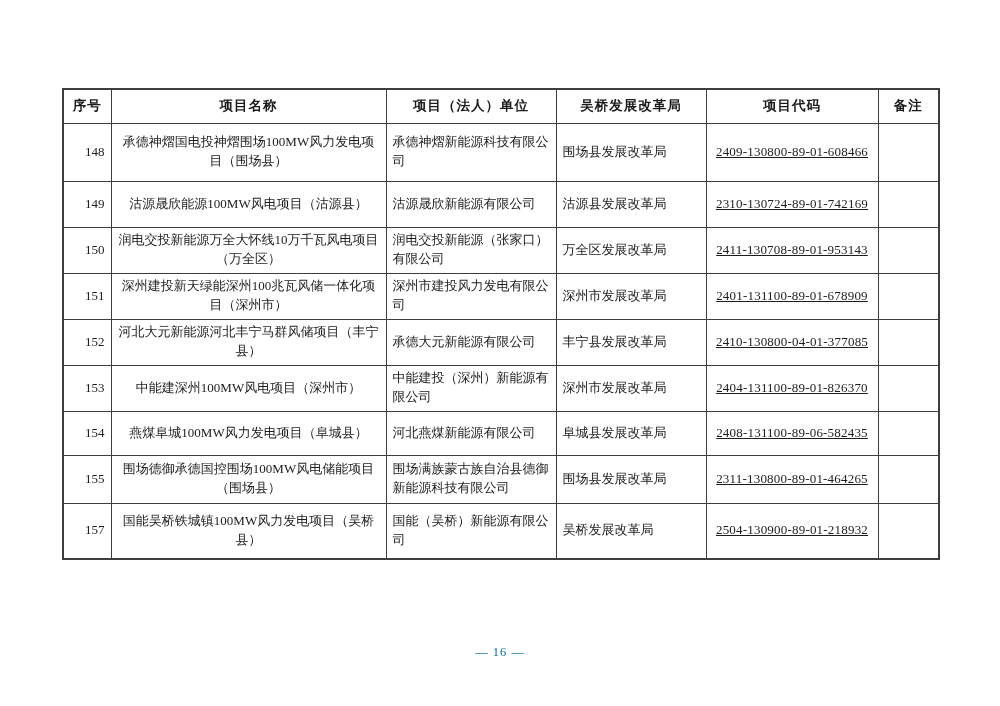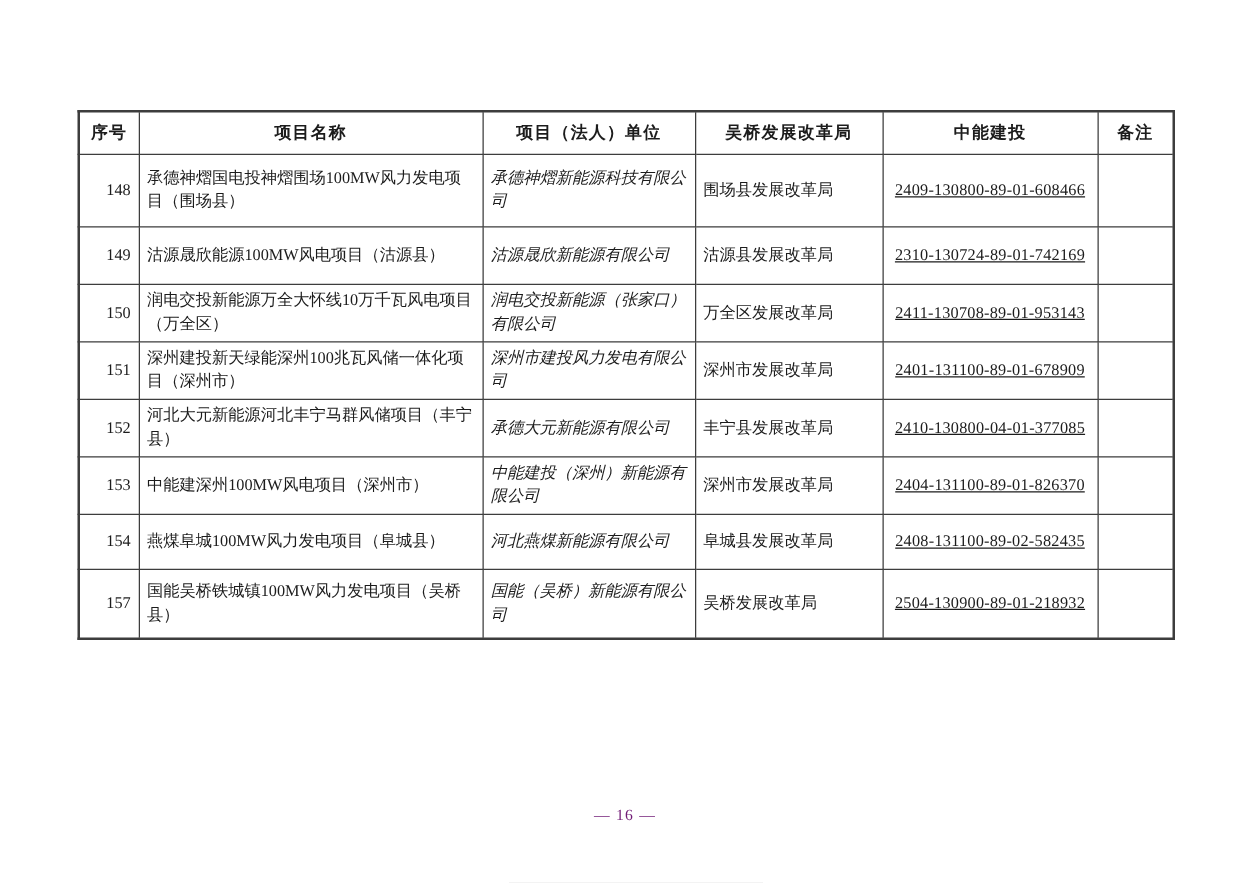--- a/index.html
+++ b/index.html
@@ -32,33 +32,33 @@
     word-break: break-all;
   }
   table.projects thead th {
     font-weight: bold;
     text-align: center;
     font-size: 13.5px;
     height: 34px;
     letter-spacing: 1px;
   }
   td.col-no   { text-align: right; font-size: 13.5px; }
-  td.col-name { text-align: left; }
-  td.col-entity { text-align: left; font-style: italic; }
+  td.col-name { text-align: center; }
+  td.col-entity { text-align: left; }
   td.col-dept { text-align: left; padding-left: 9px; }
   td.col-code { text-align: center; font-size: 14px; letter-spacing: 0.2px; text-decoration: underline; }
   td.col-note { text-align: center; }
   .footer {
     position: absolute;
     left: 0;
     top: 645px;
     width: 1000px;
     text-align: center;
     font-size: 12.5px;
-    color: #701a75;
+    color: #0369a1;
     letter-spacing: 1px;
   }
 </style>
 </head>
 <body>
 
 <div class="page">
 
   <table class="projects">
     <colgroup>
@@ -68,21 +68,21 @@
       <col style="width:150px">
       <col style="width:172px">
       <col style="width:61px">
     </colgroup>
     <thead>
       <tr>
         <th>序号</th>
         <th>项目名称</th>
         <th>项目（法人）单位</th>
         <th>吴桥发展改革局</th>
-        <th>中能建投</th>
+        <th>项目代码</th>
         <th>备注</th>
       </tr>
     </thead>
     <tbody>
         <tr style="height: 58px;">
           <td class="col-no">148</td>
           <td class="col-name">承德神熠国电投神熠围场100MW风力发电项目（围场县）</td>
           <td class="col-entity">承德神熠新能源科技有限公司</td>
           <td class="col-dept">围场县发展改革局</td>
           <td class="col-code">2409-130800-89-01-608466</td>
@@ -126,21 +126,29 @@
           <td class="col-entity">中能建投（深州）新能源有限公司</td>
           <td class="col-dept">深州市发展改革局</td>
           <td class="col-code">2404-131100-89-01-826370</td>
           <td class="col-note"></td>
         </tr>
         <tr style="height: 44px;">
           <td class="col-no">154</td>
           <td class="col-name">燕煤阜城100MW风力发电项目（阜城县）</td>
           <td class="col-entity">河北燕煤新能源有限公司</td>
           <td class="col-dept">阜城县发展改革局</td>
-          <td class="col-code">2408-131100-89-02-582435</td>
+          <td class="col-code">2408-131100-89-06-582435</td>
+          <td class="col-note"></td>
+        </tr>
+        <tr style="height: 48px;">
+          <td class="col-no">155</td>
+          <td class="col-name">围场德御承德国控围场100MW风电储能项目（围场县）</td>
+          <td class="col-entity">围场满族蒙古族自治县德御新能源科技有限公司</td>
+          <td class="col-dept">围场县发展改革局</td>
+          <td class="col-code">2311-130800-89-01-464265</td>
           <td class="col-note"></td>
         </tr>
         <tr style="height: 56px;">
           <td class="col-no">157</td>
           <td class="col-name">国能吴桥铁城镇100MW风力发电项目（吴桥县）</td>
           <td class="col-entity">国能（吴桥）新能源有限公司</td>
           <td class="col-dept">吴桥发展改革局</td>
           <td class="col-code">2504-130900-89-01-218932</td>
           <td class="col-note"></td>
         </tr>

